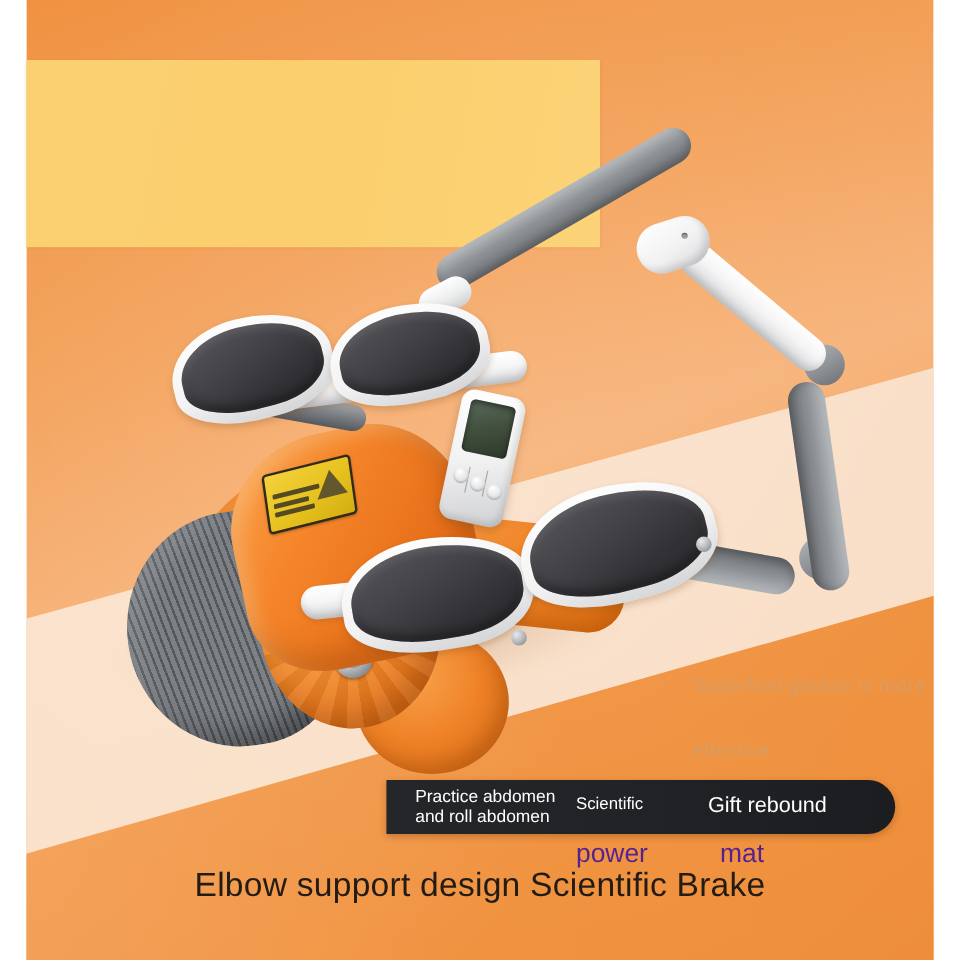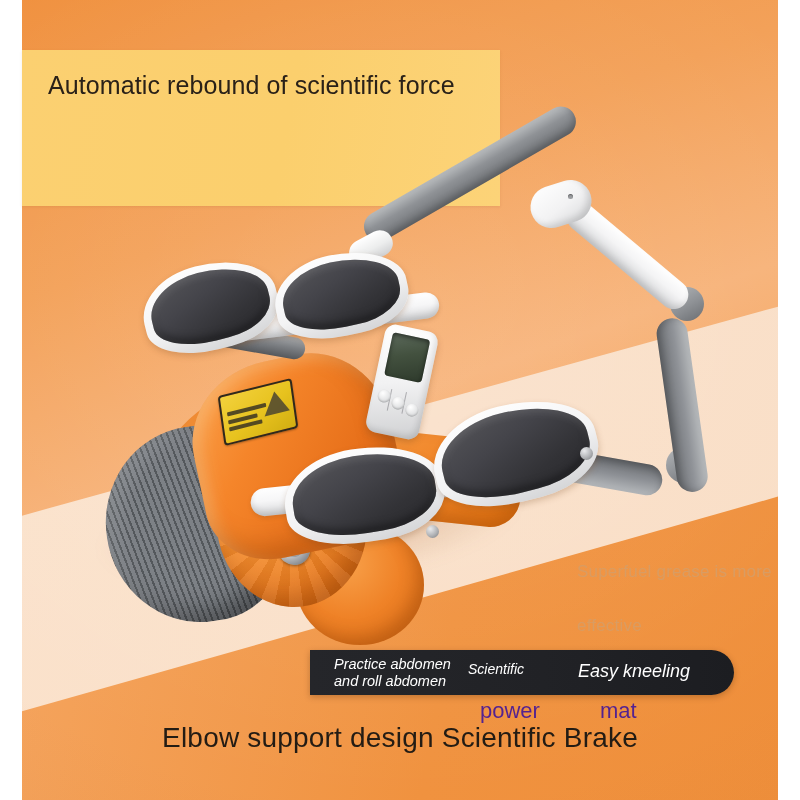--- a/index.html
+++ b/index.html
@@ -178,24 +178,24 @@
 
   
   .arrow{position:absolute;left:52px;top:196px;width:130px;height:210px;overflow:visible;}
 
   
   .copy{position:absolute;color:#d99c62;font-size:17px;letter-spacing:.2px;margin-left:34px;}
   .copy1{left:543px;top:562px;}
   .copy2{left:543px;top:616px;}
 
   
-  .pill{position:absolute;left:310px;top:650px;width:424px;height:45px;
+  .pill{position:absolute;left:322px;top:650px;width:424px;height:45px;
      border-radius:0 24px 24px 0;
      background:linear-gradient(90deg,#25262a 0%,#212226 55%,#1c1d21 100%);
-     box-shadow:0 2px 6px rgba(60,30,0,.28);font-style:italic;}
+     box-shadow:0 2px 6px rgba(60,30,0,.28);}
   .pill .f{position:absolute;color:#ffffff;}
   .pill .f1{left:24px;top:6px;font-size:14.5px;line-height:17px;width:132px;}
   .pill .f2{left:158px;top:11px;font-size:14px;}
   .pill .f3{left:268px;top:11px;font-size:18px;}
   
   .spill{position:absolute;color:#4c1d95;font-size:22px;opacity:.95;}
   .sp-a{left:480px;top:698px;}
   .sp-b{left:600px;top:698px;}
 
   
@@ -208,21 +208,20 @@
 <div id="poster">
 
   <div class="bg">
     <div class="bg-orange"></div>
     <div class="bg-cream"></div>
     <div class="bg-lower"></div>
     <div class="bg-vig"></div>
   </div>
 
   <div class="banner">
-    <div class="ln ln1">Automatic rebound of scientific force</div>
   </div>
 
   <div class="product">
 
     <div class="shadow"></div>
 
     <svg class="arrow" viewBox="0 0 130 210">
       <path d="M103 32 C58 52 24 108 20 166" stroke="#ef8b33" stroke-width="13" fill="none" stroke-linecap="butt"></path>
       <polygon points="118,14 122,56 84,40" fill="#ef8b33"></polygon>
       <polygon points="6,196 34,166 38,202" fill="#ef8b33"></polygon>
@@ -291,20 +290,20 @@
     </div>
 
   </div>
 
   <div class="copy copy1">Superfuel grease is more</div>
   <div class="copy copy2">effective</div>
 
   <div class="pill">
     <div class="f f1">Practice abdomen and roll abdomen</div>
     <div class="f f2">Scientific</div>
-    <div class="f f3">Easy kneeling</div>
+    <div class="f f3">Gift rebound</div>
   </div>
   <div class="spill sp-a">power</div>
   <div class="spill sp-b">mat</div>
 
   <div class="btitle">Elbow support design Scientific Brake</div>
 
 </div>
 
 </body></html>

